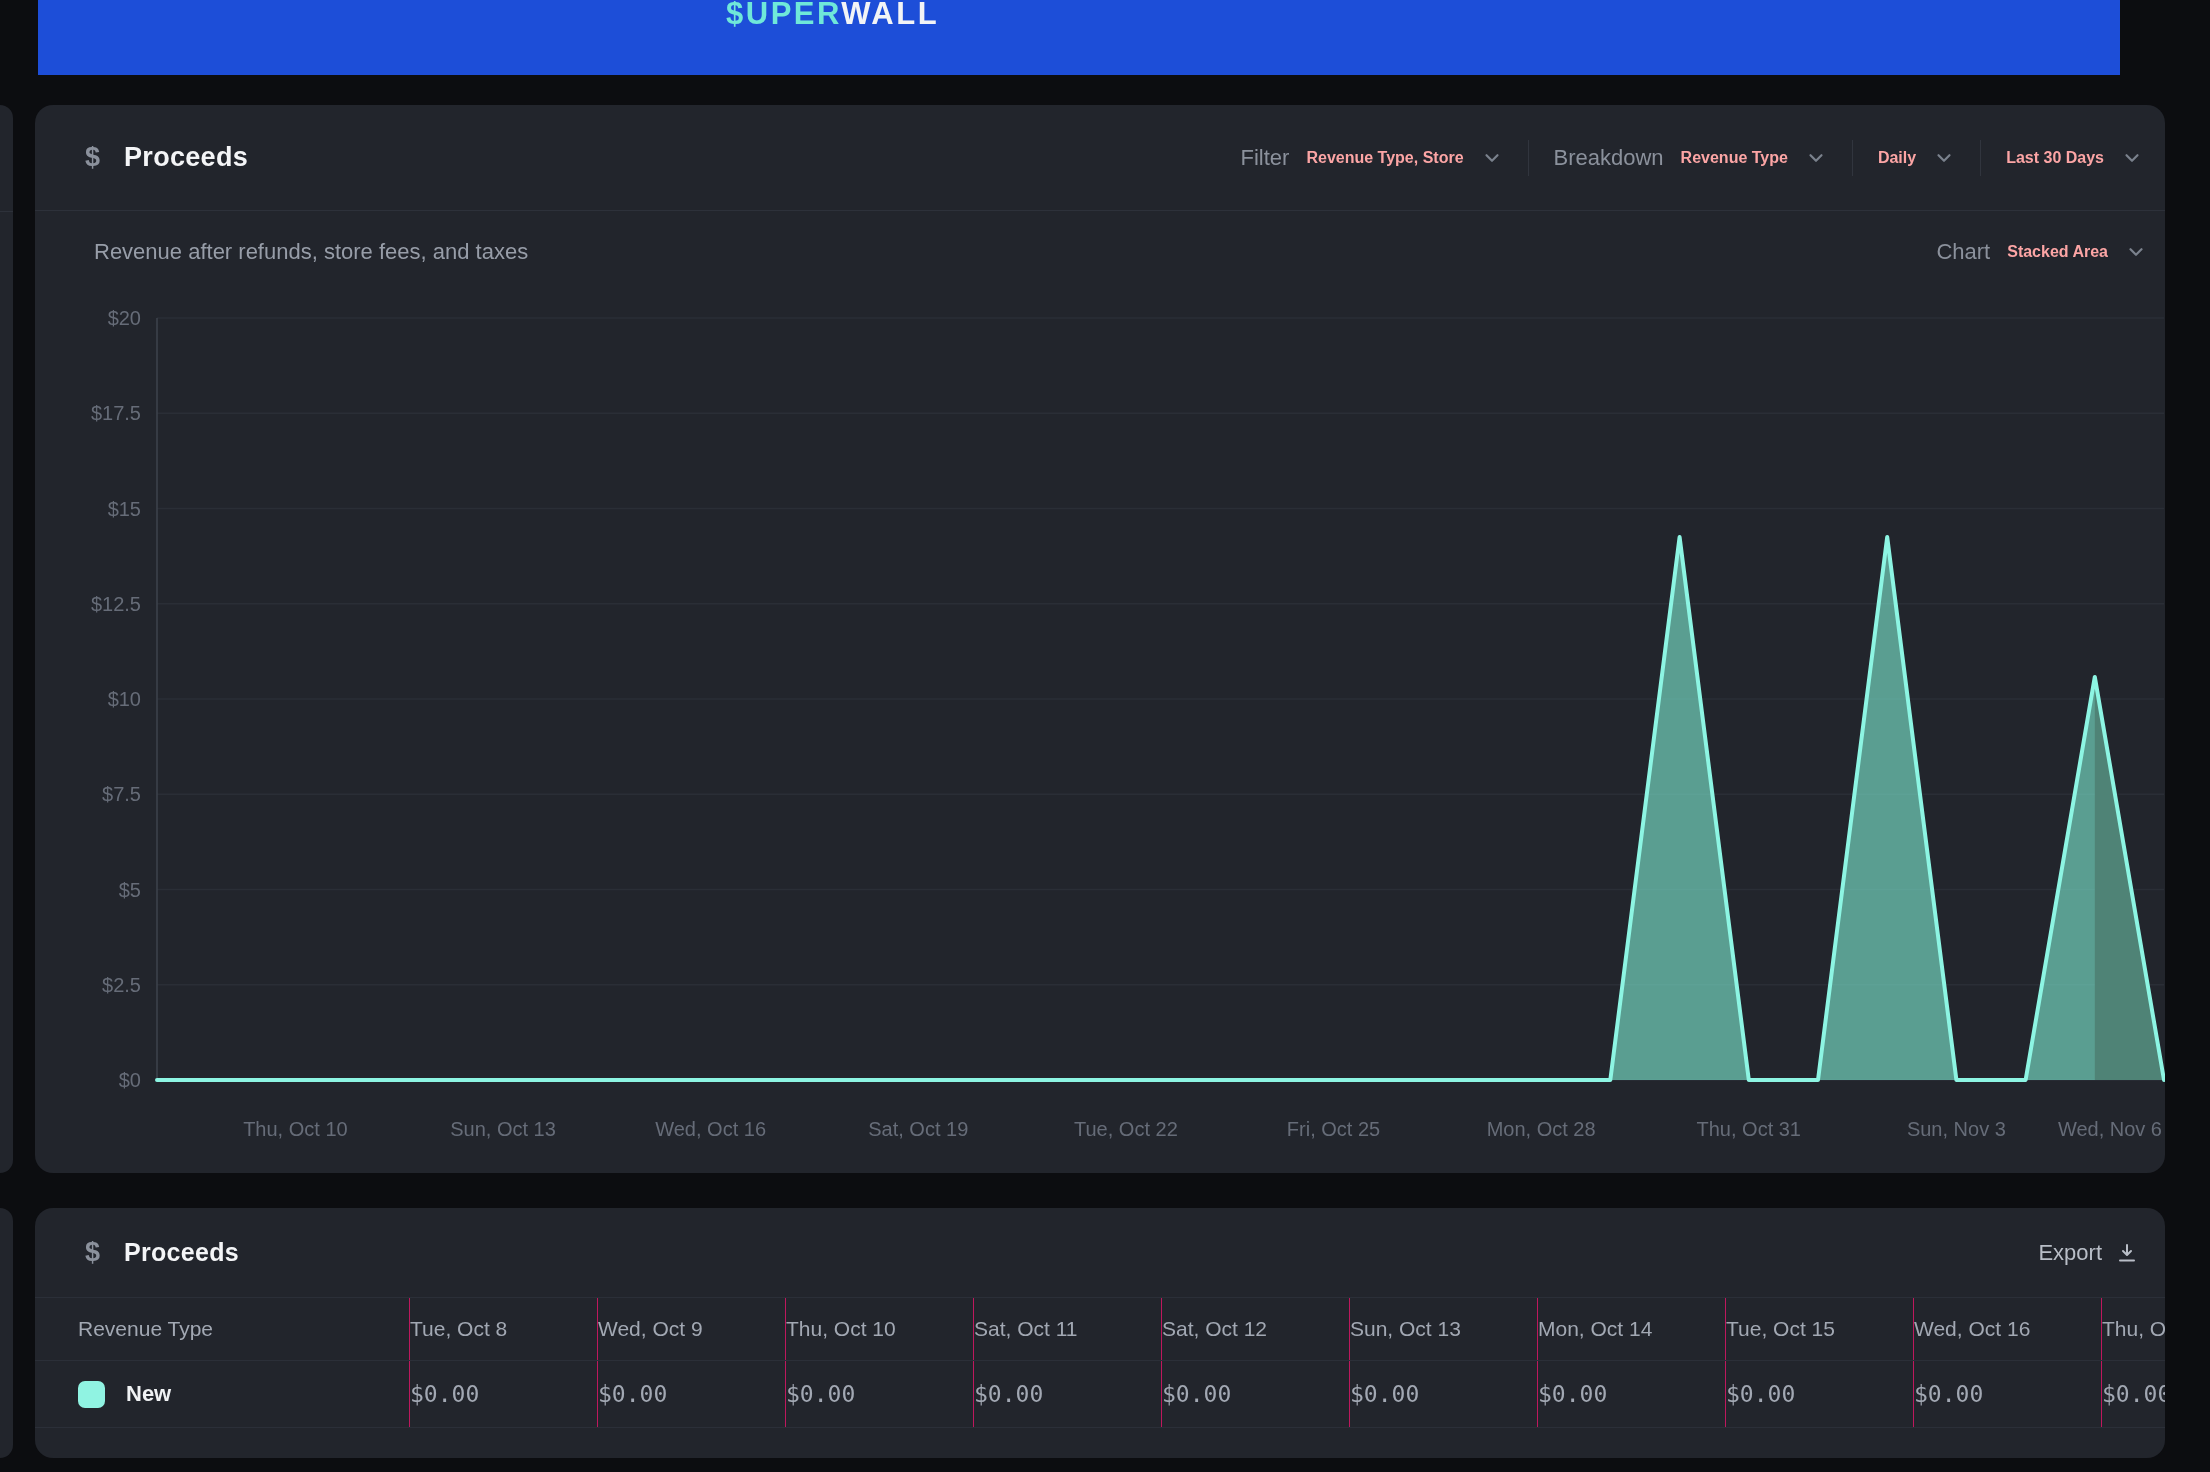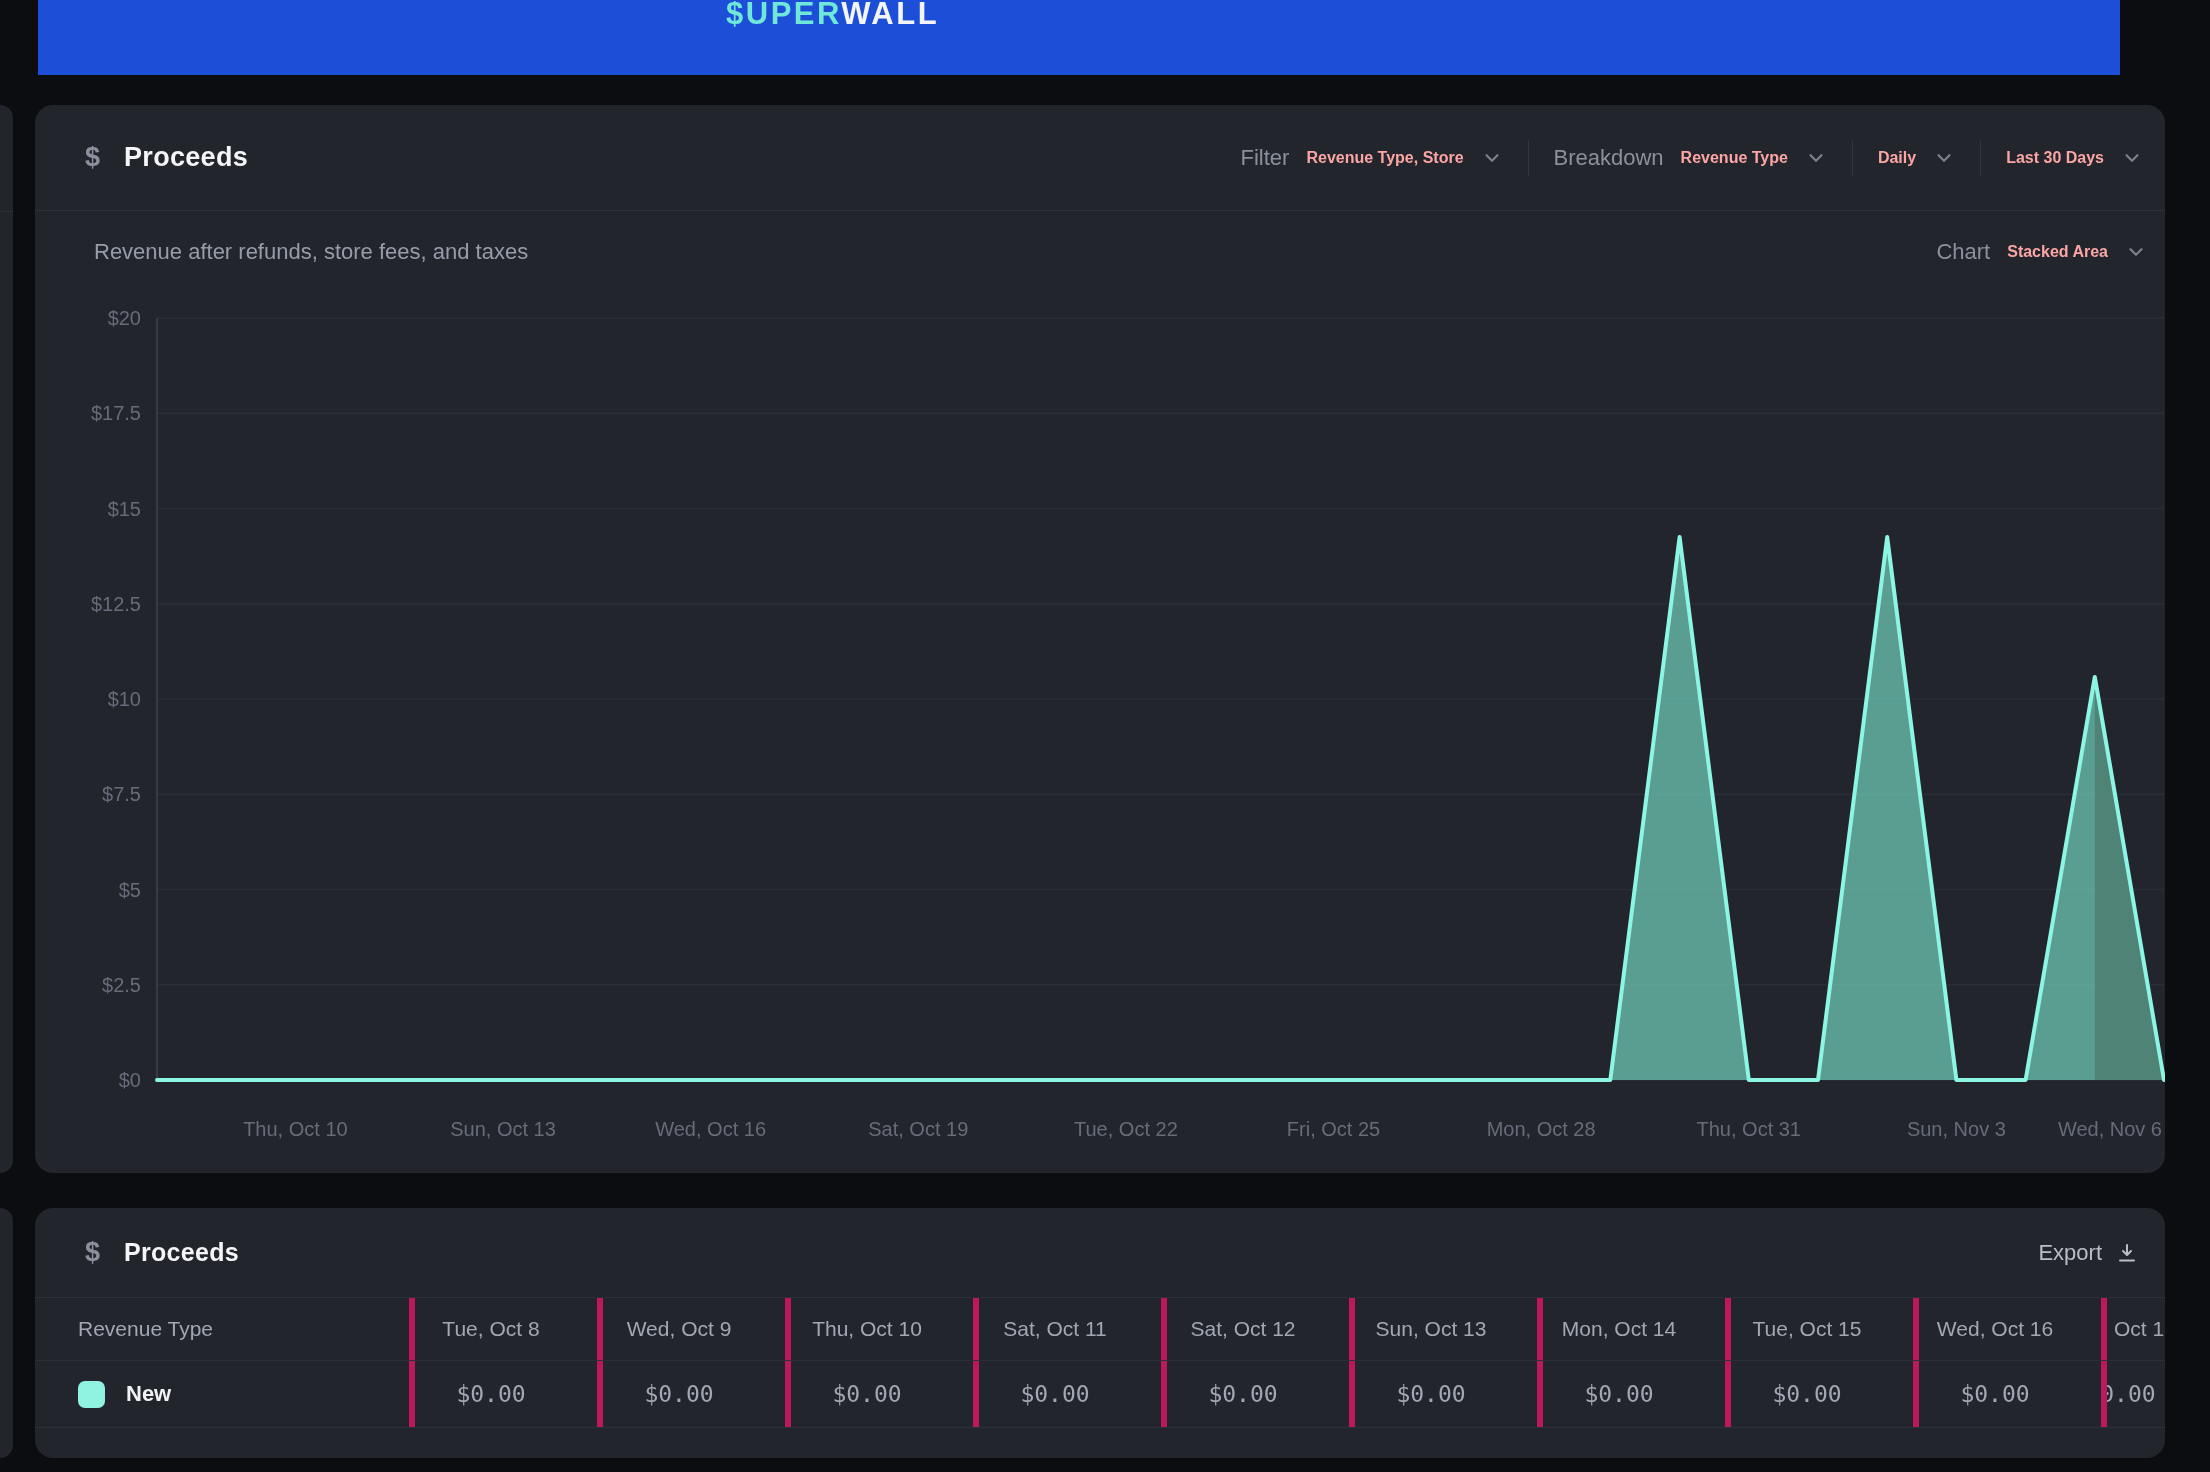--- a/index.html
+++ b/index.html
@@ -58,22 +58,22 @@
   .export-btn { display:flex; align-items:center; gap:13px; color:#b9bec7; font-size:22px; cursor:pointer; }
 
   .t-head, .t-row {
     position:absolute; left:0; width:2130px;
     display:grid; grid-template-columns:374px repeat(9,188px) minmax(0,1fr);
     border-bottom:1px solid #2b2f38;
   }
   .t-head { top:89px; height:64px; border-top:1px solid #2b2f38; }
   .t-row  { top:153px; height:67px; }
   .tcell {
-    display:flex; align-items:center; justify-content:center;
-    padding-right:30px; border-left:6px solid #be185d;
+    display:flex; align-items:center; justify-content:flex-start;
+    padding-right:30px; border-left:1px solid #be185d;
     overflow:hidden; white-space:nowrap;
   }
   .tcell.first { justify-content:flex-start; padding-left:43px; padding-right:0; border-left:none; }
   .th-text { color:#a2a8b3; font-size:21px; }
   .td-val { color:#a2a8b3; font-size:23px; font-family:"DejaVu Sans Mono", monospace; }
   .swatch { width:27px; height:27px; border-radius:7px; background:#90f3e2; margin-right:21px; flex:0 0 auto; }
   .row-name { color:#f0f2f4; font-size:22px; font-weight:600; }
 </style>
 </head>
 <body>

